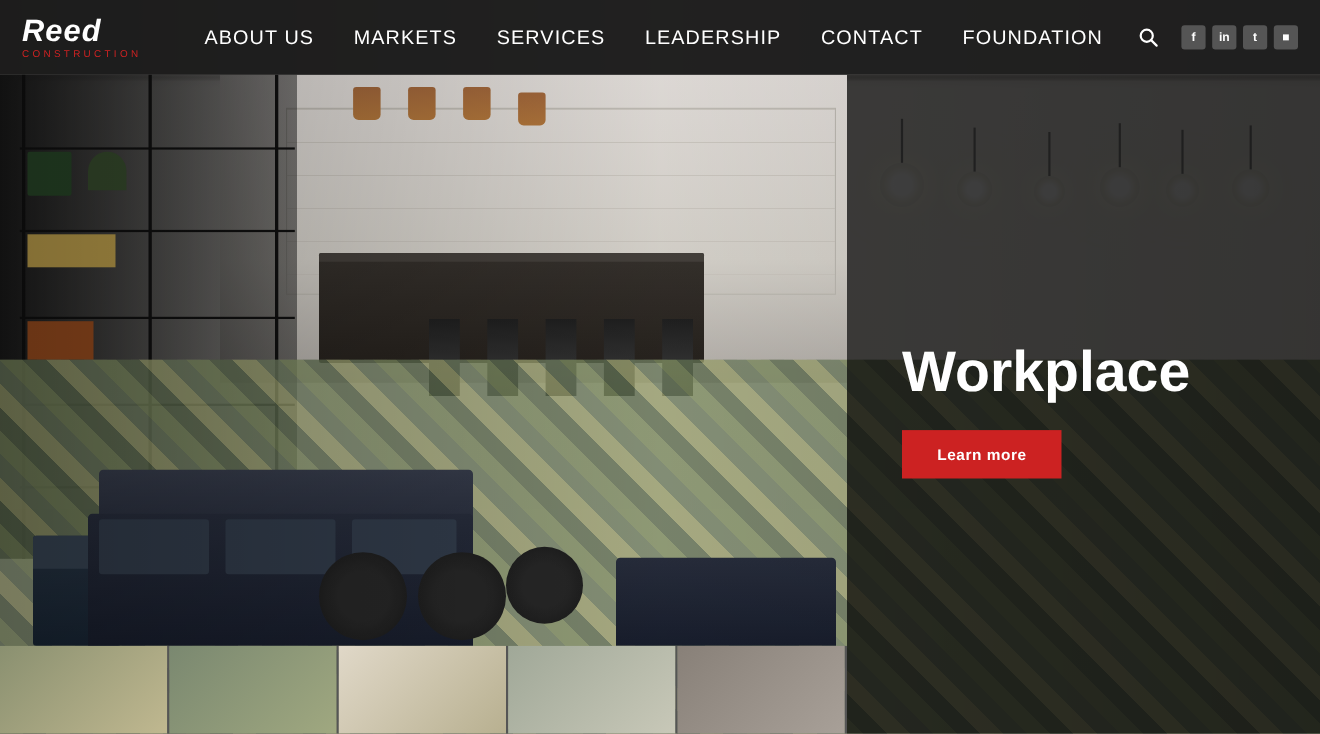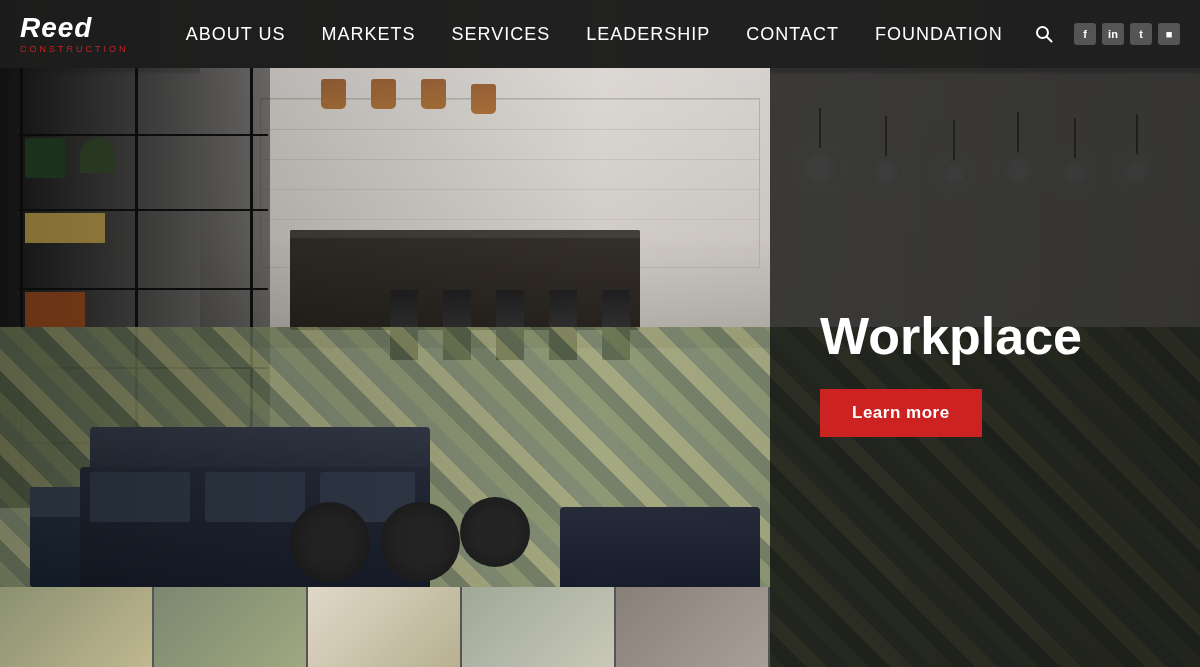--- a/index.html
+++ b/index.html
@@ -200,21 +200,21 @@
       font-size: 15px;
       color: #e0ddd8;
       line-height: 1.65;
       margin-bottom: 36px;
     }
 
     .learn-more-btn {
       display: inline-block;
       background: #cc2222;
       color: #ffffff;
-      font-size: 17px;
+      font-size: 14px;
       font-weight: 600;
       letter-spacing: 0.5px;
       padding: 14px 32px;
       cursor: pointer;
       border: none;
       text-align: center;
       width: fit-content;
       transition: background 0.2s;
     }
 

